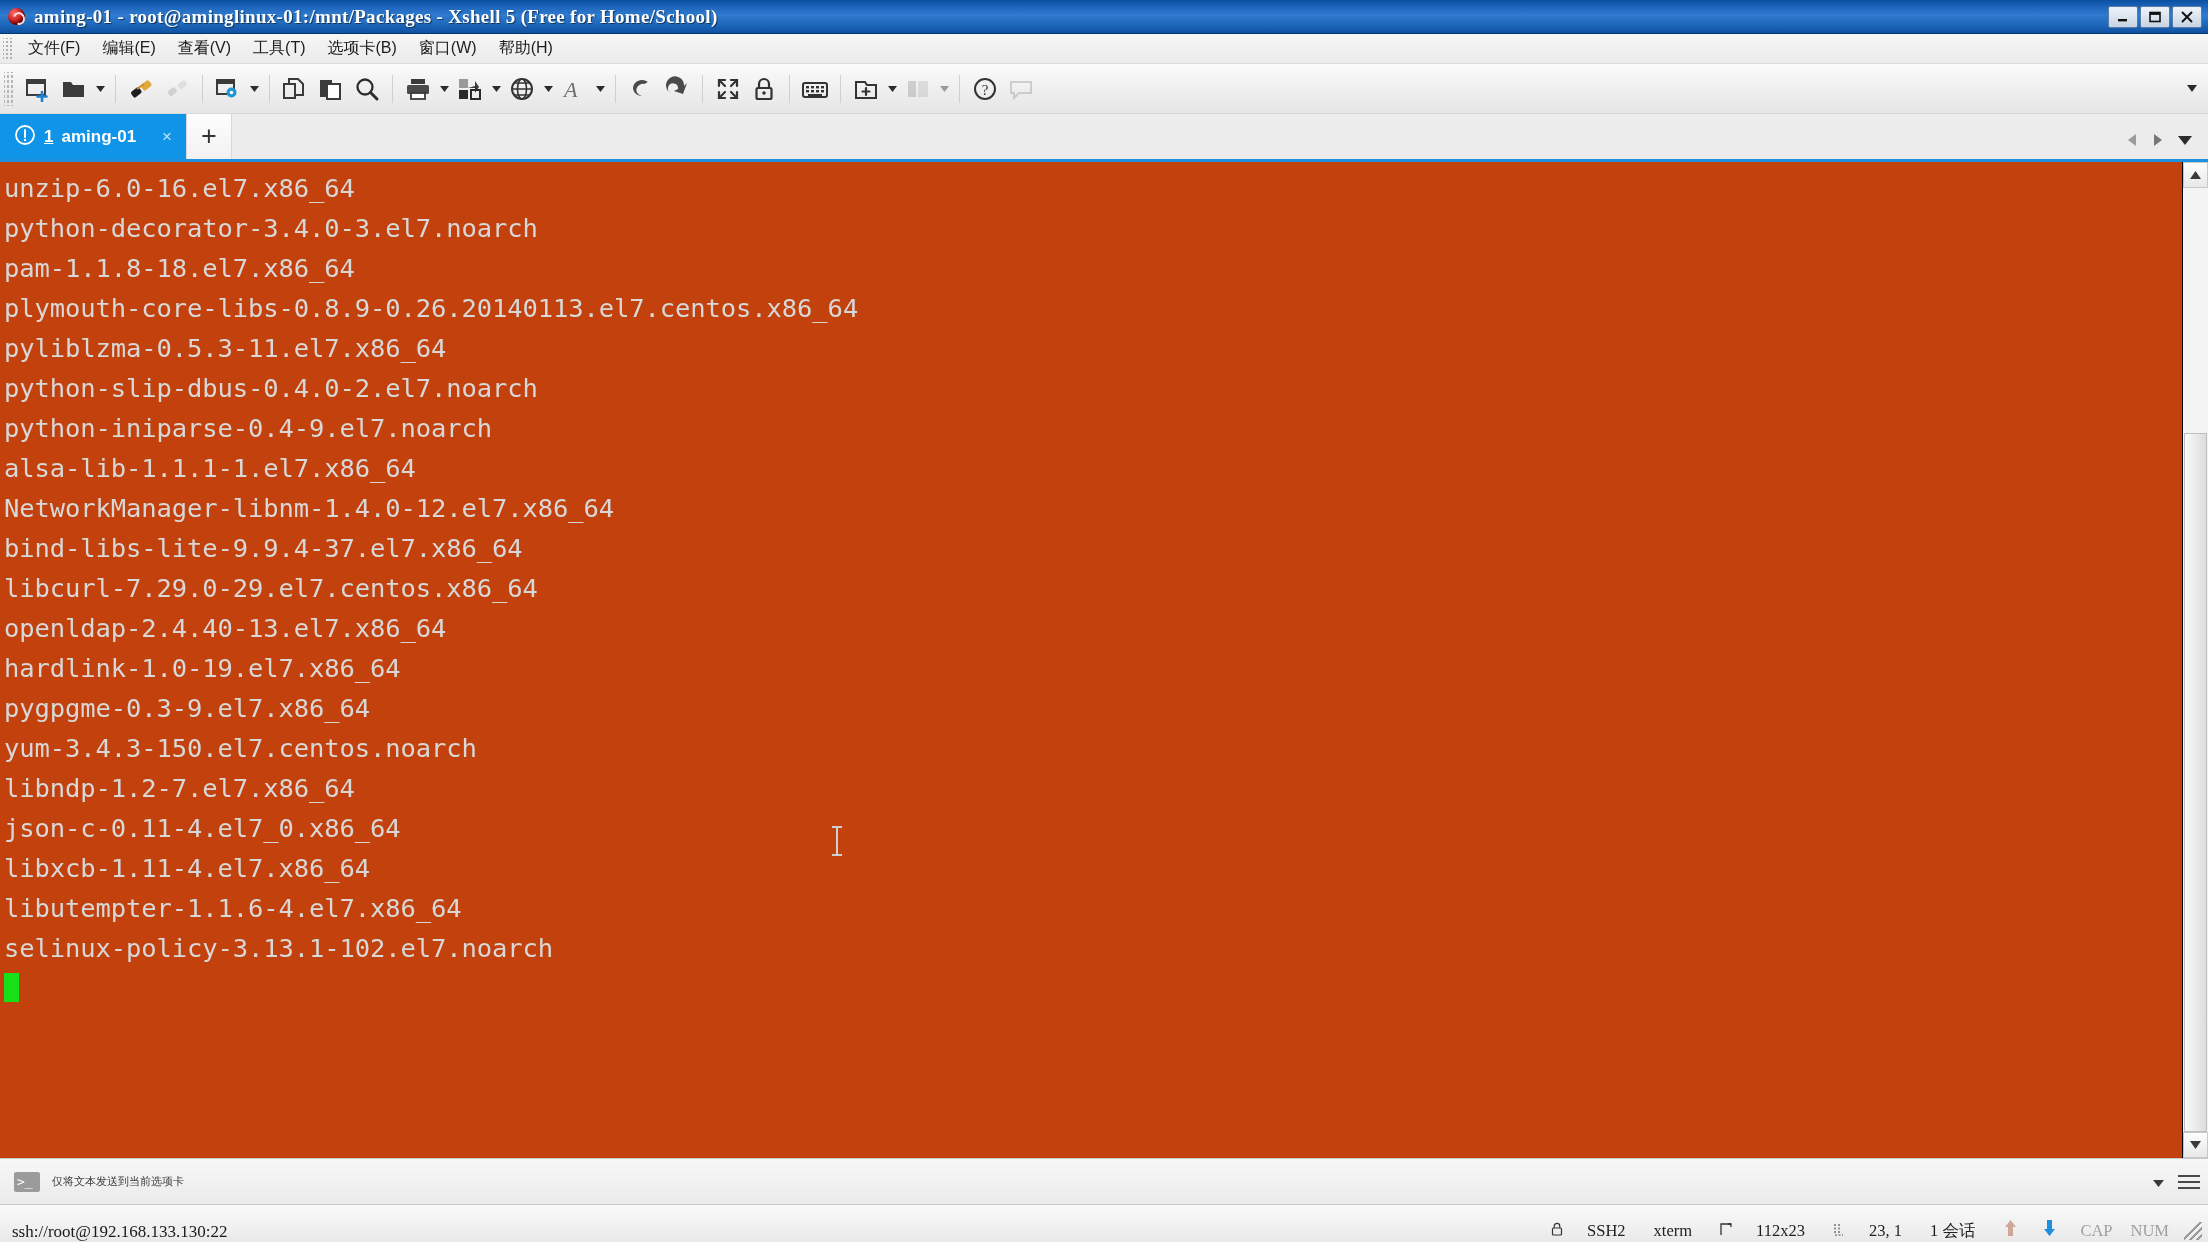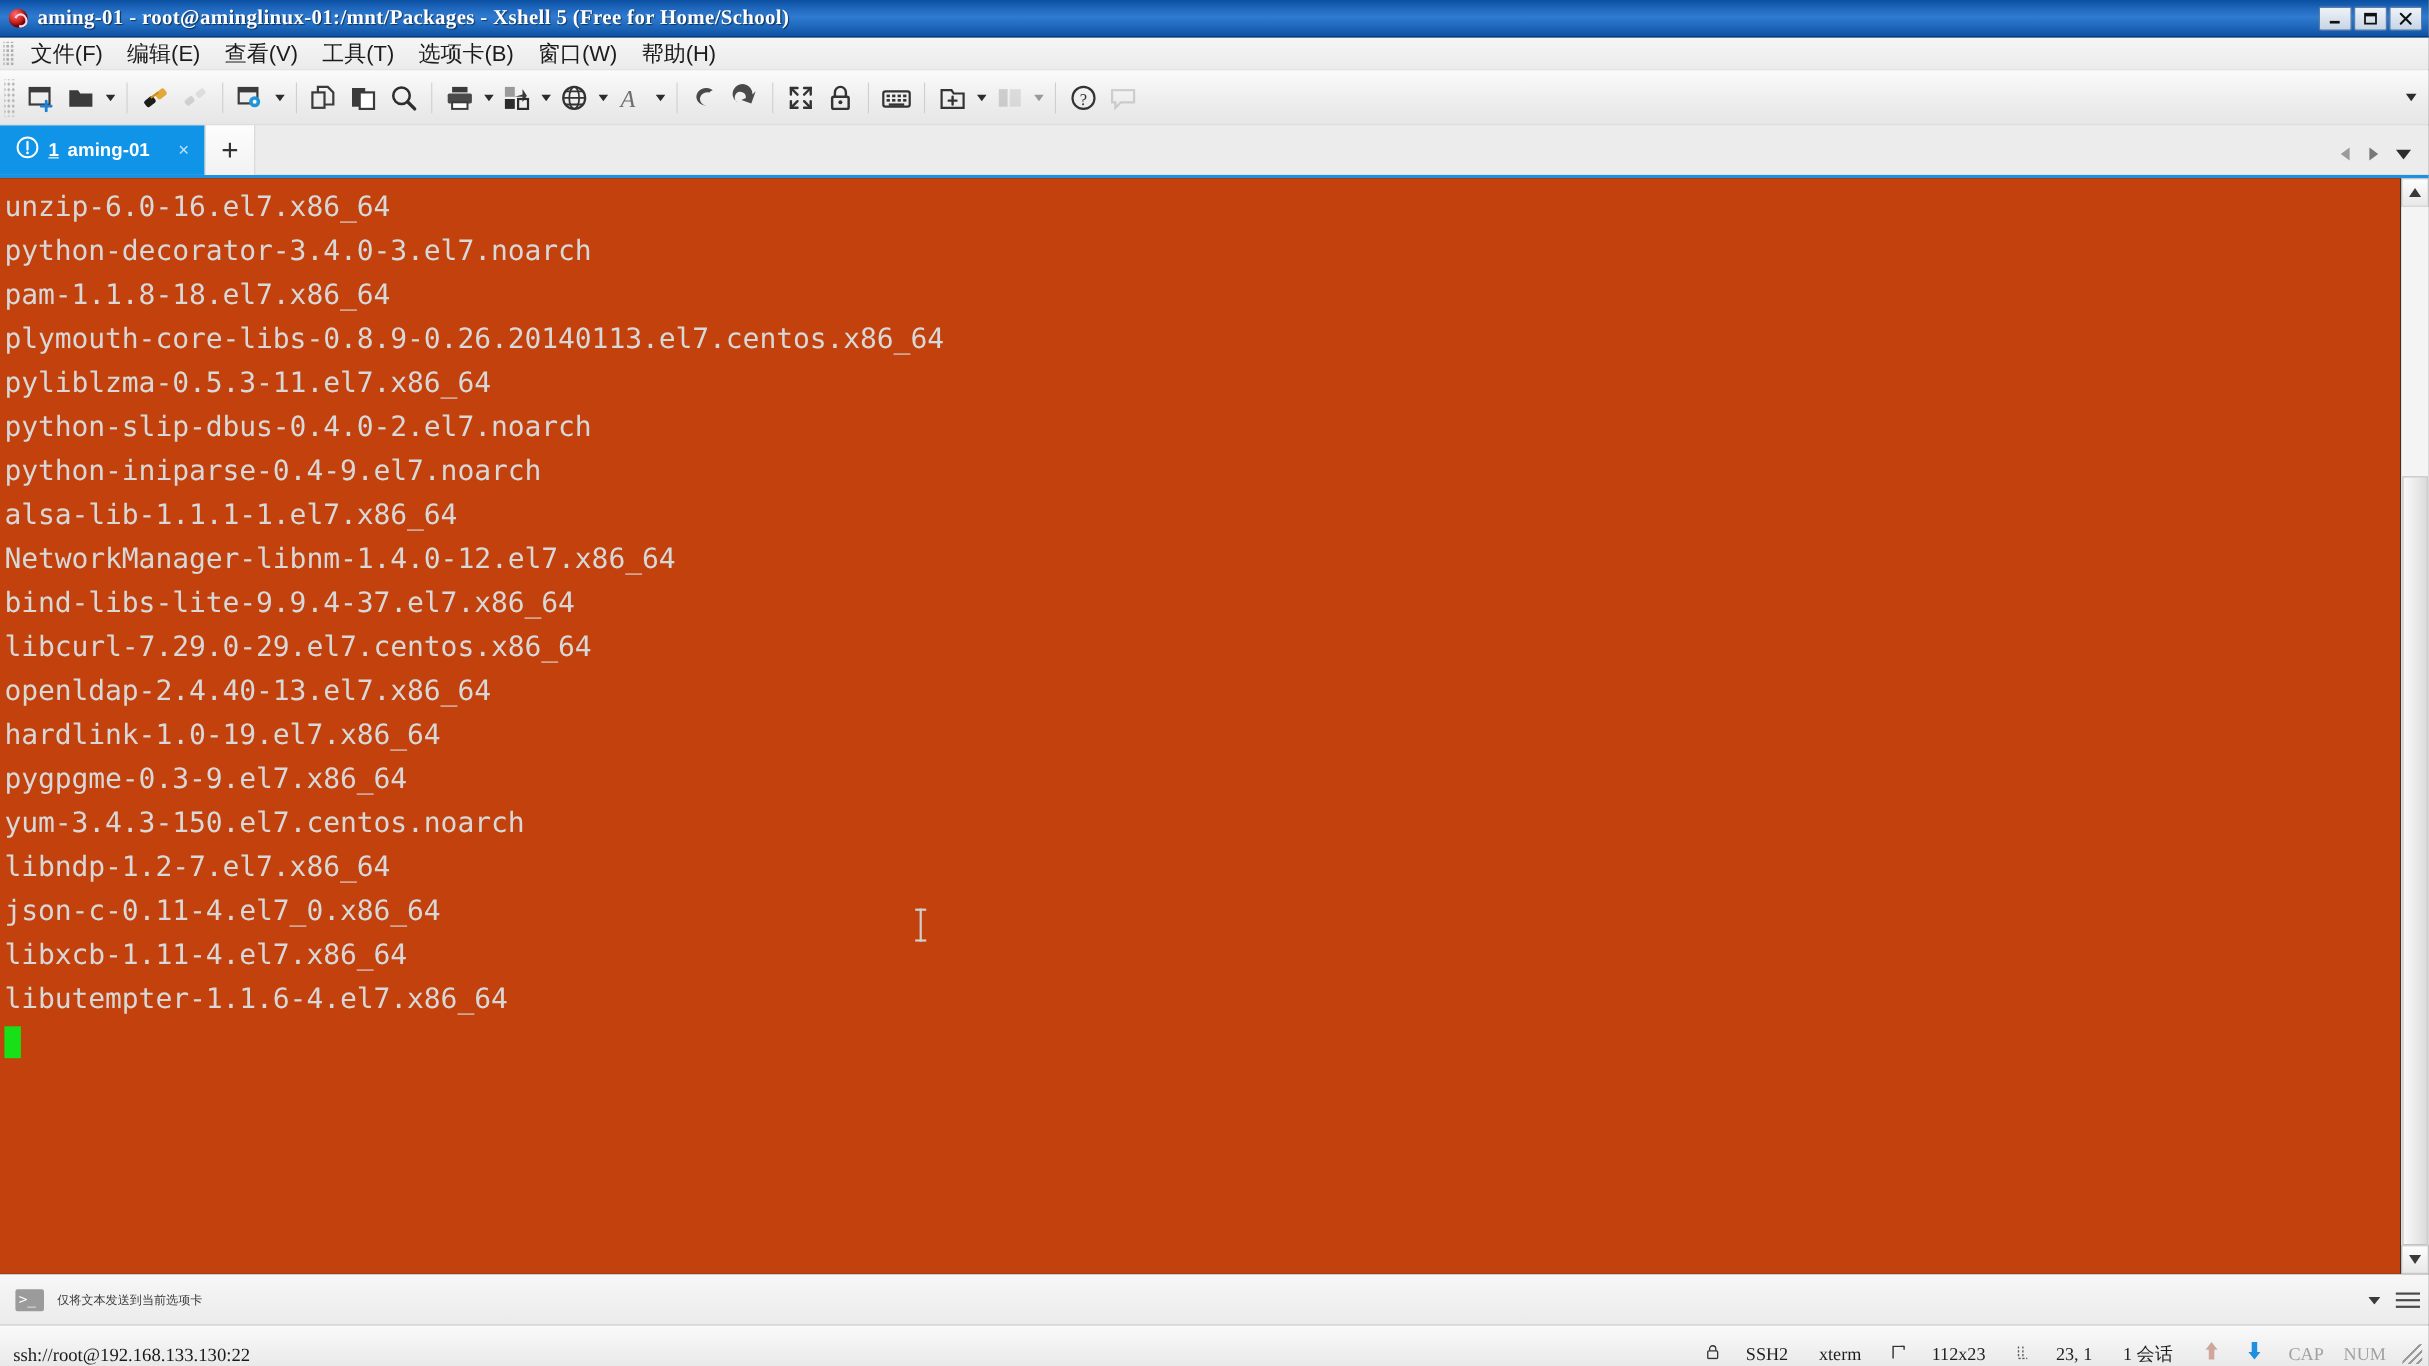--- a/index.html
+++ b/index.html
@@ -80,21 +80,21 @@
   .grip {
     width: 10px; height: 22px;
     margin: 0 4px 0 3px;
     background-image: radial-gradient(#b0b0b0 40%, transparent 41%);
     background-size: 4px 4px;
     background-position: 2px 2px;
     flex: none;
   }
   .menu-item {
     padding: 4px 11px;
-    font-size: 20px;
+    font-size: 16px;
     color: #1c1c1c;
     cursor: pointer;
     white-space: nowrap;
     font-family: "Liberation Sans", sans-serif;
   }
 
   
   .toolbar {
     height: 50px;
     background: linear-gradient(to bottom, #fbfbfb, #eeeeee 55%, #e6e6e6);
@@ -621,20 +621,21 @@
         <div class="term-line">bind-libs-lite-9.9.4-37.el7.x86_64</div>
         <div class="term-line">libcurl-7.29.0-29.el7.centos.x86_64</div>
         <div class="term-line">openldap-2.4.40-13.el7.x86_64</div>
         <div class="term-line">hardlink-1.0-19.el7.x86_64</div>
         <div class="term-line">pygpgme-0.3-9.el7.x86_64</div>
         <div class="term-line">yum-3.4.3-150.el7.centos.noarch</div>
         <div class="term-line">libndp-1.2-7.el7.x86_64</div>
         <div class="term-line">json-c-0.11-4.el7_0.x86_64</div>
         <div class="term-line">libxcb-1.11-4.el7.x86_64</div>
         <div class="term-line">libutempter-1.1.6-4.el7.x86_64</div>
+        <div class="term-line">selinux-policy-3.13.1-102.el7.noarch</div>
         <div class="cursor-block"></div>
         <div class="text-caret"></div>
     </div>
     <div class="vscroll">
       <div class="sb-arrow">
         <svg width="11" height="8" viewBox="0 0 11 8">
             <path d="M5.5 0 L11 8 H0 z" fill="#3a3a3a"></path>
           </svg>
       </div>
       <div class="sb-track">

